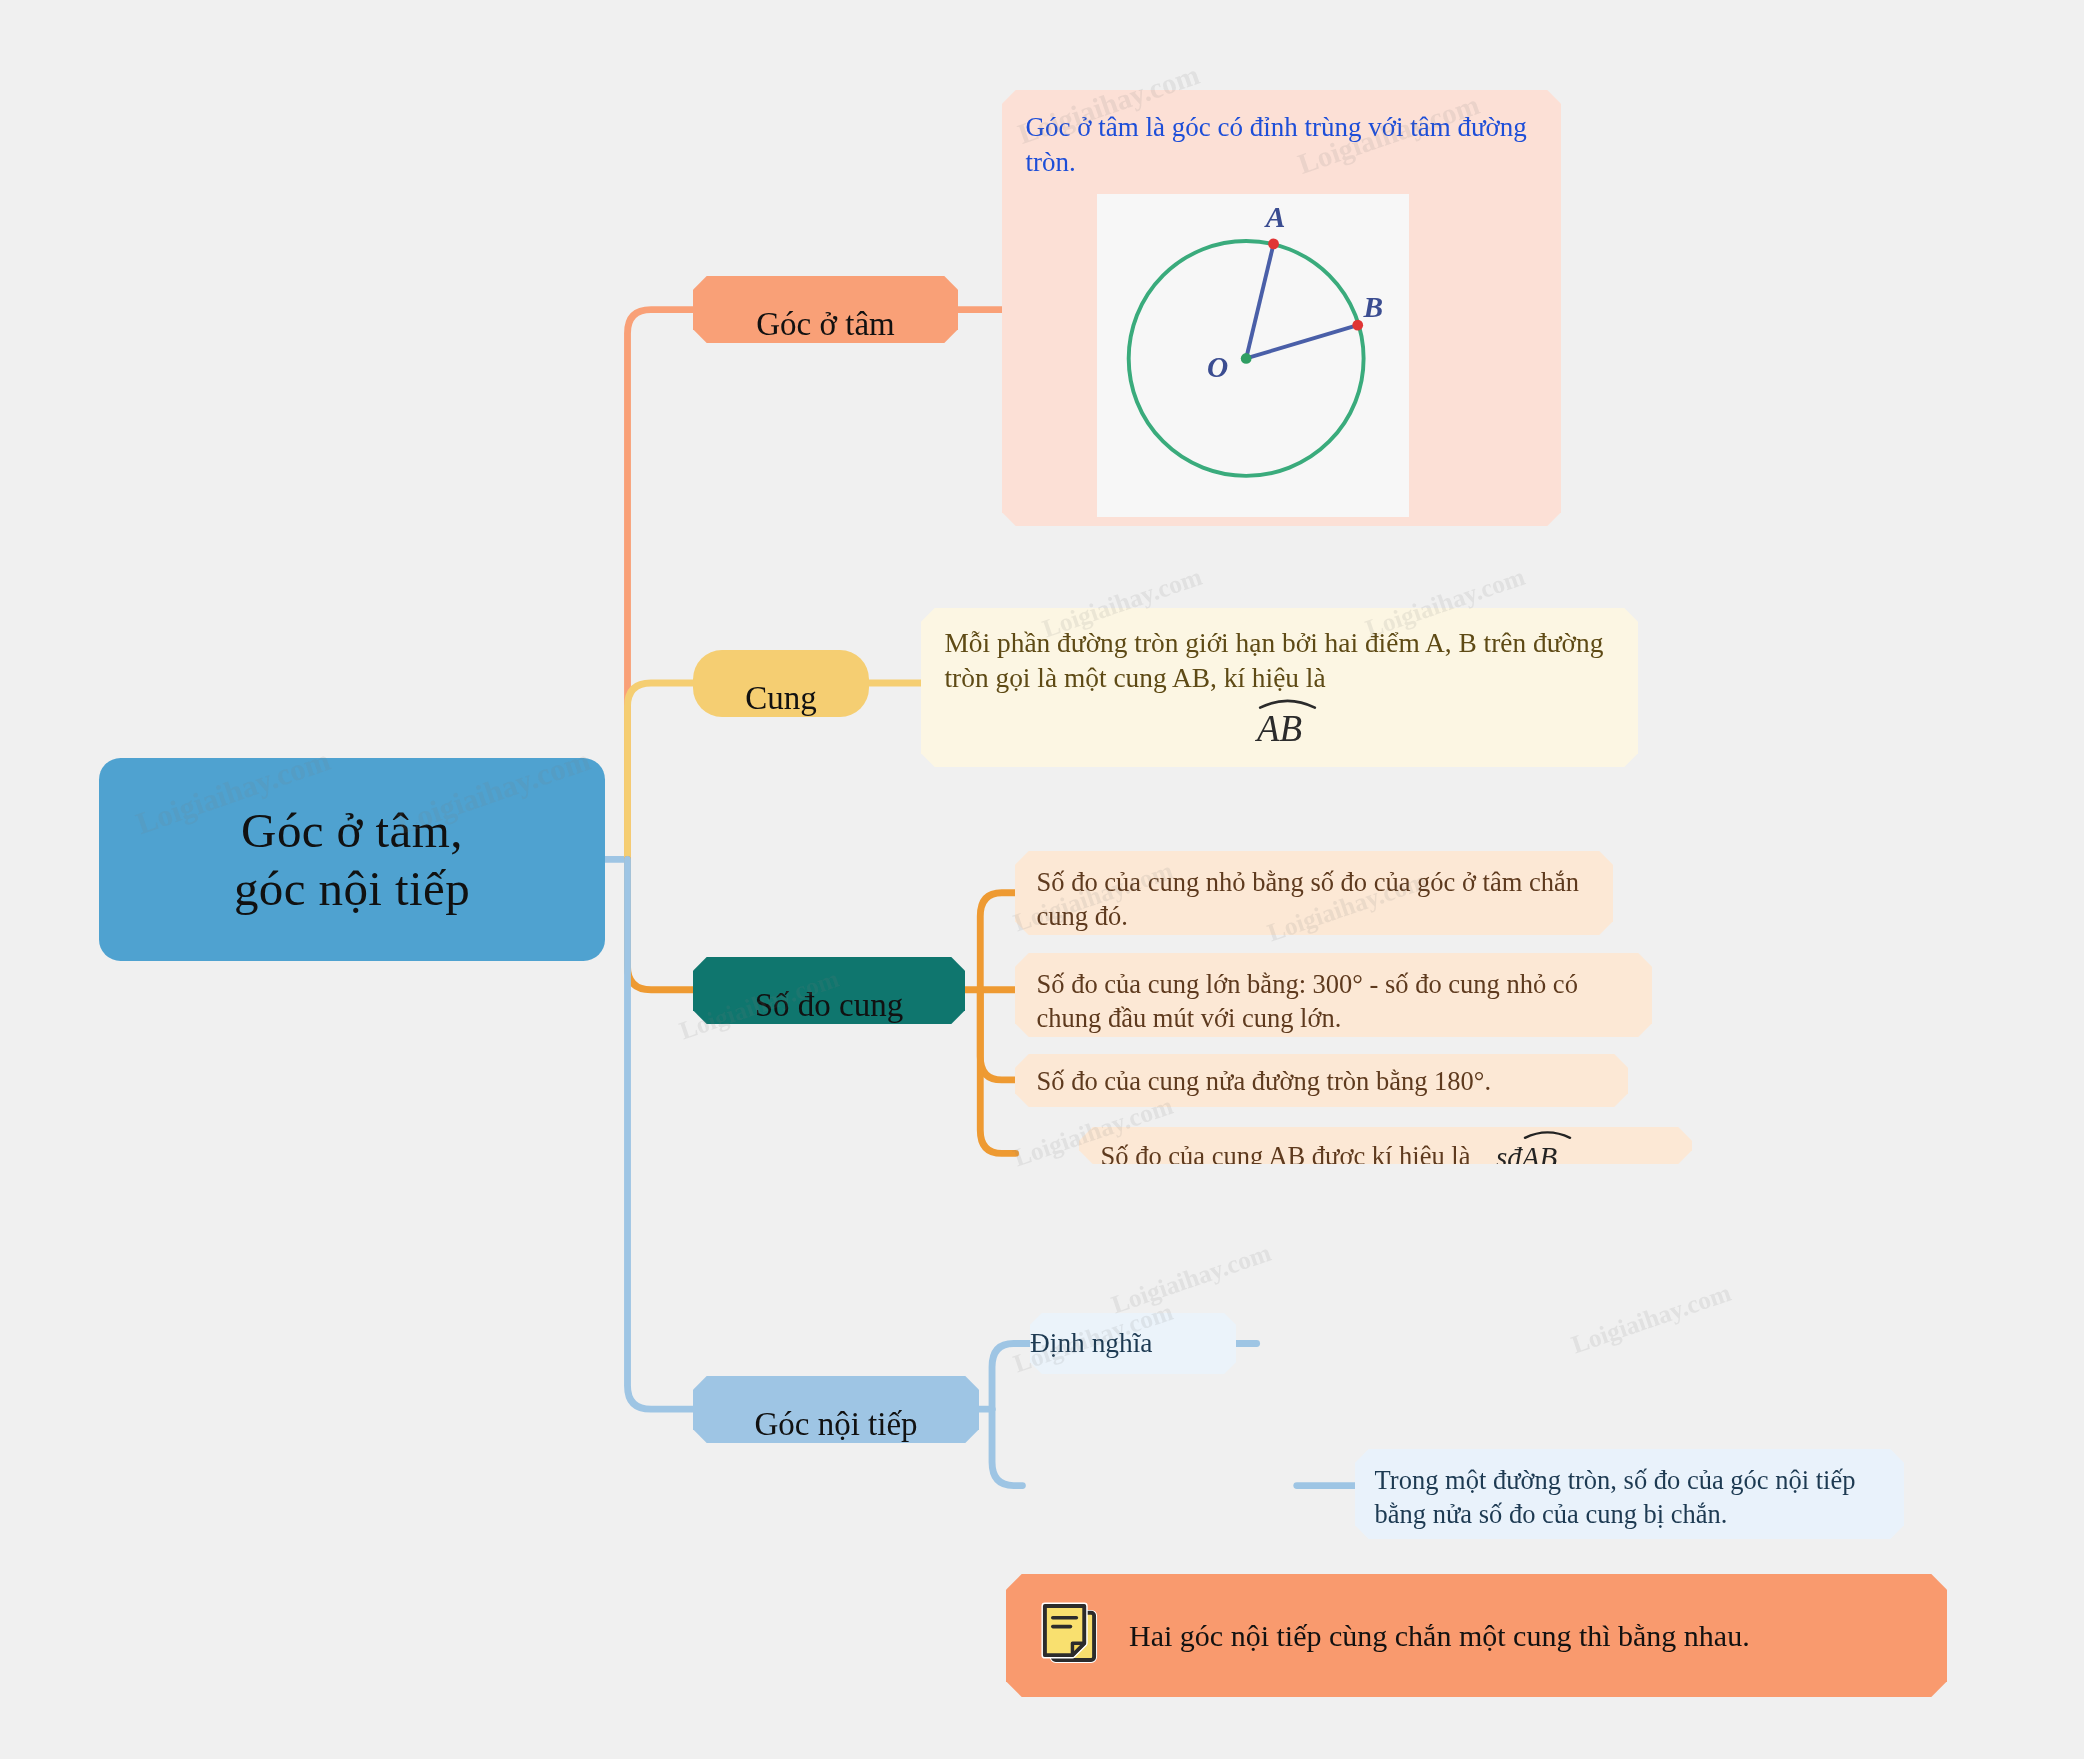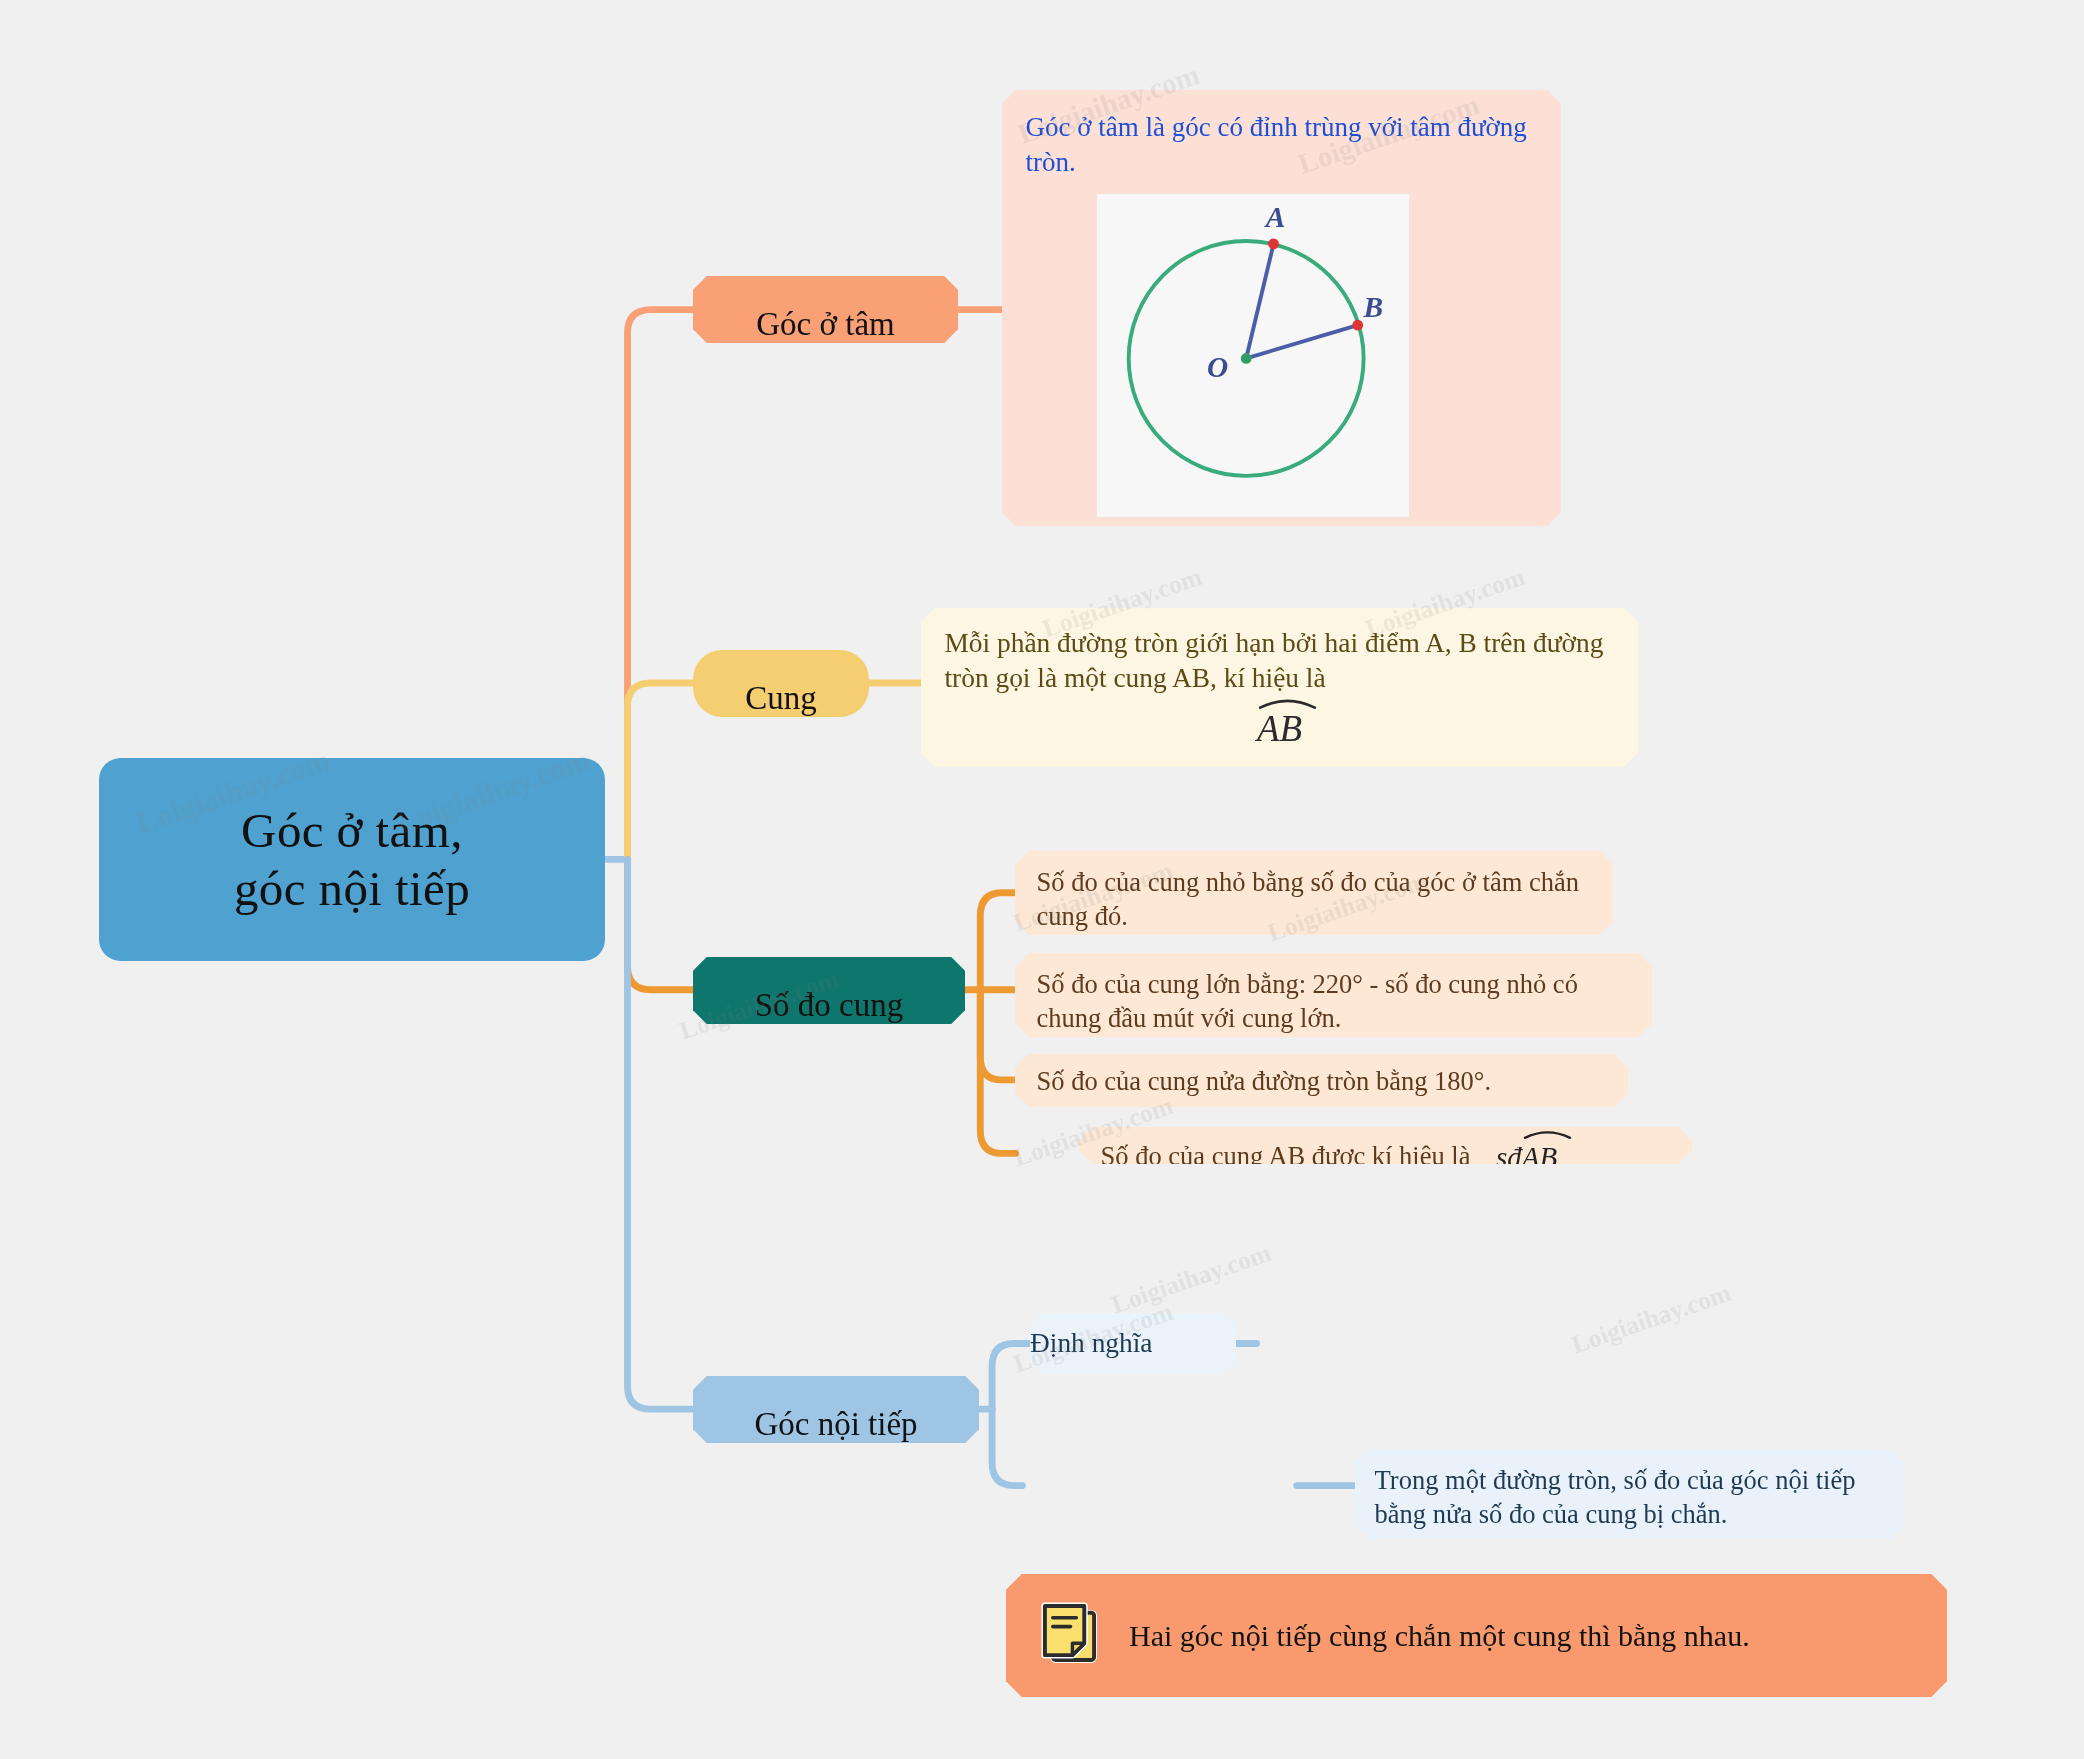--- a/index.html
+++ b/index.html
@@ -294,21 +294,21 @@
   </div>
 
   <div class="tag tag-so-do-cung">
     <span>Số đo cung</span>
   </div>
 
   <div class="box box-sdc" id="sdc-1">
     <span class="btxt">Số đo của cung nhỏ bằng số đo của góc ở tâm chắn cung đó.</span>
   </div>
   <div class="box box-sdc" id="sdc-2">
-    <span class="btxt">Số đo của cung lớn bằng: 220° - số đo cung nhỏ có chung đầu mút với cung lớn.</span>
+    <span class="btxt">Số đo của cung lớn bằng: 300° - số đo cung nhỏ có chung đầu mút với cung lớn.</span>
   </div>
   <div class="box box-sdc" id="sdc-3">
     <span class="btxt">Số đo của cung nửa đường tròn bằng 180°.</span>
   </div>
   <div class="box box-sdc" id="sdc-4">
     <span class="btxt">
       <span class="inner">
         <span>Số đo của cung AB được kí hiệu là</span>
         <span class="formula2">
           <span>sđ</span><span class="arcover">

